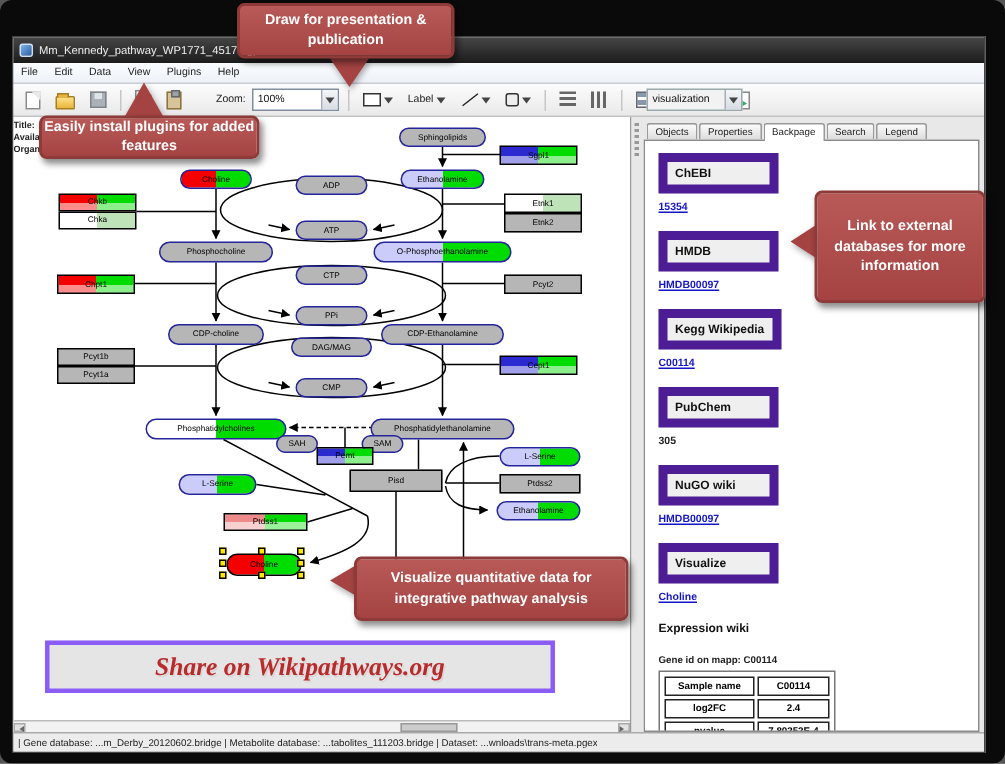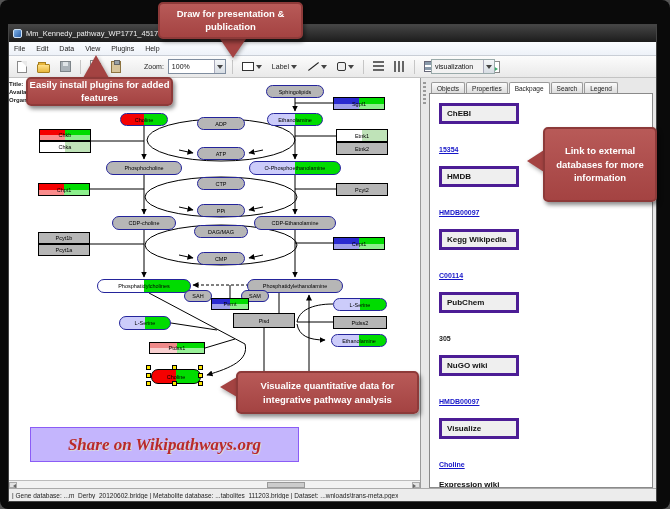--- a/index.html
+++ b/index.html
@@ -84,21 +84,21 @@
 
   .splitter { width:8px; background:#e8e8e8; position:relative; }
   .splitter .grip { position:absolute; left:2px; top:4px; width:3px; height:22px; background:repeating-linear-gradient(#999 0 2px, transparent 2px 4px); }
 
   
   .rightpanel { flex:1; display:flex; flex-direction:column; background:#e8e8e8; padding-right:3px; }
   .tabs { height:15px; display:flex; align-items:flex-end; gap:1px; padding-left:2px; flex:0 0 auto; }
   .tab { font-size:6.5px; color:#222; background:linear-gradient(#fbfbfb,#dcdcdc); border:1px solid #9a9a9a; border-bottom:none; border-radius:2px 2px 0 0; padding:2px 5px 1px; }
   .tab.active { background:#fff; font-weight:normal; padding-bottom:2px; position:relative; top:1px; }
   .panelbody { flex:1; background:#fff; border:1px solid #8a8a8a; padding:8px 0 0 9px; overflow:hidden; }
-  .sec-header { display:inline-block; min-width:80px; background:#efefef; border:3px solid #4c1d95; font-size:8px; font-weight:bold; color:#111; padding:3px 5px; margin-bottom:22px; }
+  .sec-header { display:inline-block; min-width:80px; background:#efefef; border:6px solid #4c1d95; font-size:8px; font-weight:bold; color:#111; padding:3px 5px; margin-bottom:6px; }
   .sec-value { font-size:7px; font-weight:bold; margin-bottom:12px; }
   .sec-value.link { color:#1515c8; text-decoration:underline; cursor:pointer; }
   .sec-value.plain { color:#222; }
   .exp-title { font-size:8px; font-weight:bold; color:#111; margin:4px 0 14px; }
   .exp-gene { font-size:6.5px; font-weight:bold; color:#222; margin-bottom:3px; }
   .exp-table { border:1px solid #777; display:inline-block; padding:1px; }
   .exp-table table { border-collapse:separate; border-spacing:2px; }
   .exp-table td { border:1px solid #222; font-size:6.5px; font-weight:bold; text-align:center; padding:2px 3px; }
   .exp-table td.k { width:60px; } .exp-table td.v { width:48px; }
 
@@ -109,21 +109,21 @@
   .callout { position:absolute; background:linear-gradient(#b85a58,#a44342); border:2px solid #8d3a39; border-radius:5px; color:#fff; font-weight:bold; text-align:center; z-index:50; box-shadow:2px 3px 4px rgba(0,0,0,.45); display:flex; align-items:center; justify-content:center; }
   .co-arrow { position:absolute; width:0; height:0; z-index:49; filter:drop-shadow(1px 2px 2px rgba(0,0,0,.35)); }
   .co-draw { left:158px; top:2px; width:145px; height:37px; font-size:9.5px; line-height:1.35; }
   .ar-draw { left:220px; top:39px; border-left:13px solid transparent; border-right:13px solid transparent; border-top:19px solid #a44342; }
   .co-plugins { left:26px; top:77px; width:147px; height:29px; font-size:9.5px; line-height:1.35; }
   .ar-plugins { left:83px; top:55px; border-left:13px solid transparent; border-right:13px solid transparent; border-bottom:23px solid #a44342; }
   .co-link { left:543px; top:127px; width:114px; height:75px; font-size:9.5px; line-height:1.45; padding:2px; }
   .ar-link { left:527px; top:150px; border-top:11px solid transparent; border-bottom:11px solid transparent; border-right:17px solid #a44342; }
   .co-visualize { left:236px; top:371px; width:183px; height:43px; font-size:9.5px; line-height:1.4; padding:2px; }
   .ar-visualize { left:220px; top:377px; border-top:10px solid transparent; border-bottom:10px solid transparent; border-right:17px solid #a44342; }
-  .co-share { position:absolute; left:30px; top:427px; width:269px; height:35px; background:#c4b5fd; border:1px solid #8b5cf6; z-index:50; display:flex; align-items:center; justify-content:center; }
+  .co-share { position:absolute; left:30px; top:427px; width:340px; height:35px; background:#e5e5e5; border:3px solid #8b5cf6; z-index:50; display:flex; align-items:center; justify-content:center; }
   .co-share span { font-family:"Liberation Serif", serif; font-style:italic; font-weight:bold; font-size:17px; color:#b92b2b; text-shadow:1px 1px 0 #d8d8d8; white-space:nowrap; }
 </style>
 </head>
 <body>
 
 <div class="screen">
   <div class="window">
 
     <div class="titlebar">
       <div class="appicon"></div>

